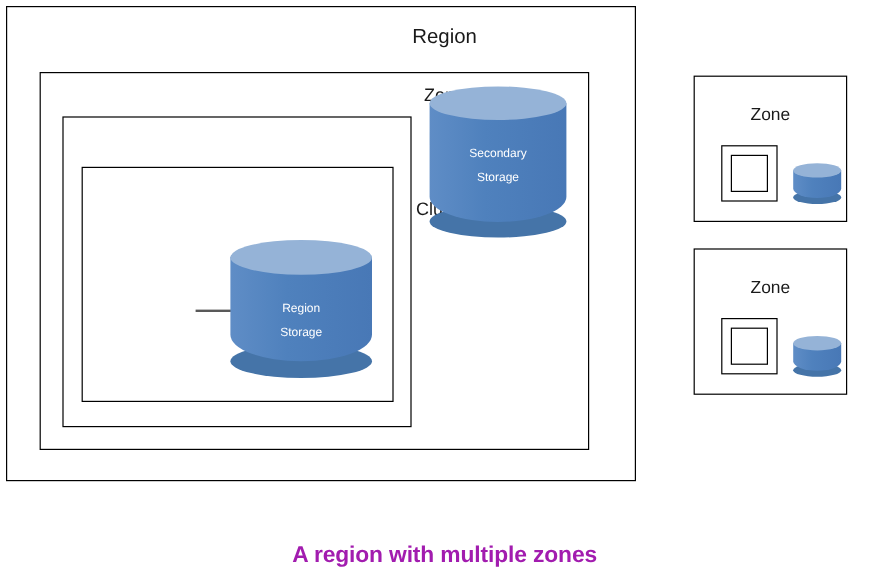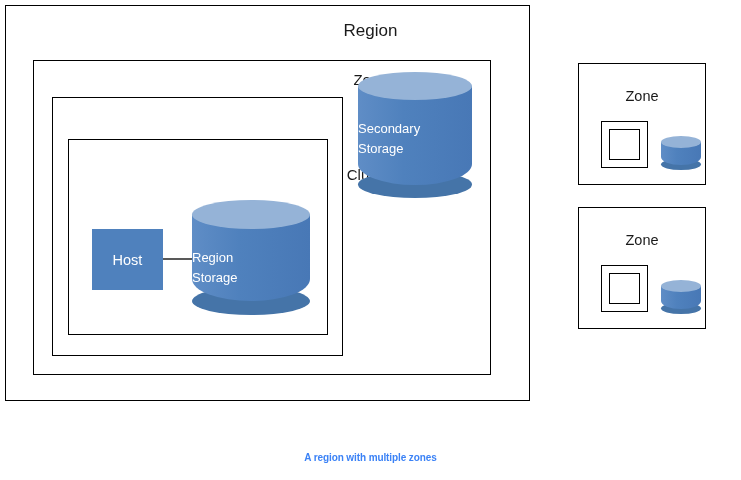--- a/index.html
+++ b/index.html
@@ -103,23 +103,23 @@
   .cyl-bottom-cap {
     position: absolute;
     left: 0;
     background: #4574a8;
     border-radius: 50%;
   }
   .cyl-text {
     position: absolute;
     left: 0;
     width: 100%;
-    text-align: left;
+    text-align: center;
     color: #ffffff;
-    font-size: 13px;
+    font-size: 10px;
     line-height: 20px;
     z-index: 4;
     pointer-events: none;
   }
 
   
   #primary-storage { left: 192px; top: 200px; width: 118px; height: 115px; }
   #primary-storage .cyl-body       { top: 14px; width: 118px; height: 87px;
                                      border-bottom-left-radius: 50% 22px;
                                      border-bottom-right-radius: 50% 22px; }
@@ -170,46 +170,43 @@
     background: #95B3D7; border-radius: 50%;
   }
 
   
   .caption {
     position: absolute;
     left: 0;
     top: 452px;
     width: 741px;
     text-align: center;
-    font-size: 10px;
+    font-size: 19px;
     font-weight: bold;
-    color: #3b82f6;
+    color: #a21caf;
     letter-spacing: -0.1px;
   }
 </style>
 </head>
 <body>
 
 <div class="canvas">
 
   <div class="box" id="region-box"></div>
   <div class="box-label" id="region-label">Region</div>
 
   <div class="box" id="zone-box"></div>
   <div class="box-label" id="zone-label">Zone</div>
 
   <div class="box" id="pod-box"></div>
   <div class="box-label" id="pod-label">Pod</div>
 
   <div class="box" id="cluster-box"></div>
   <div class="box-label" id="cluster-label">Cluster</div>
 
-  <div class="host-rect">
-    <span>Host</span>
-  </div>
 
   <div class="connector"></div>
 
   <div class="cylinder" id="primary-storage">
     <div class="cyl-bottom-cap"></div>
     <div class="cyl-body"></div>
     <div class="cyl-top"></div>
     <div class="cyl-text">
       <div>Region</div>
       <div>Storage</div>

